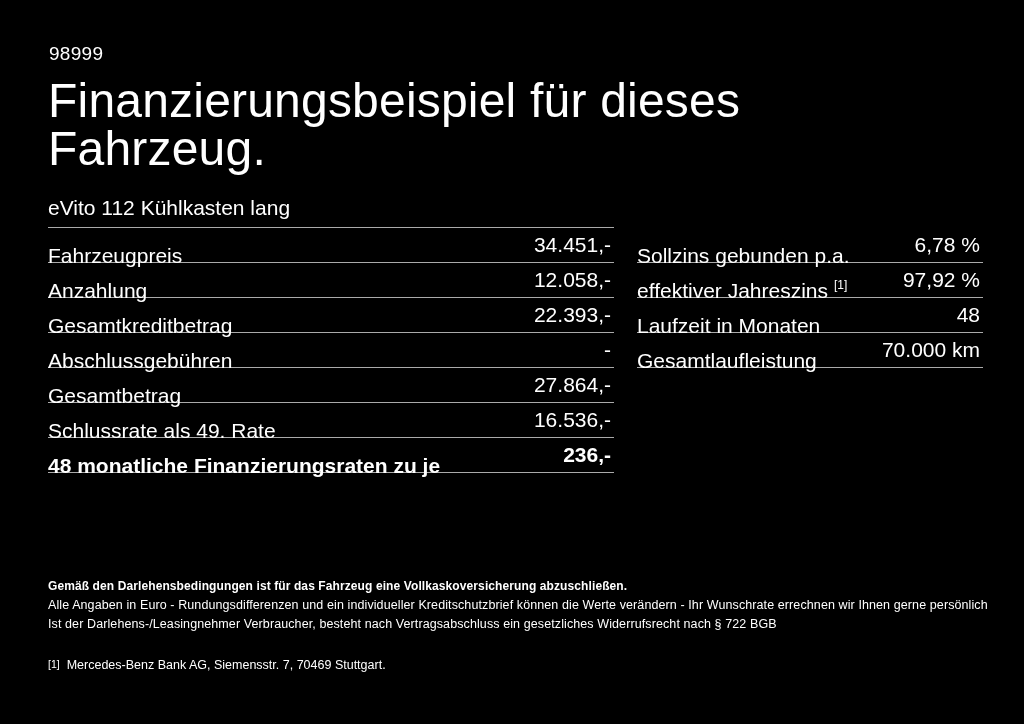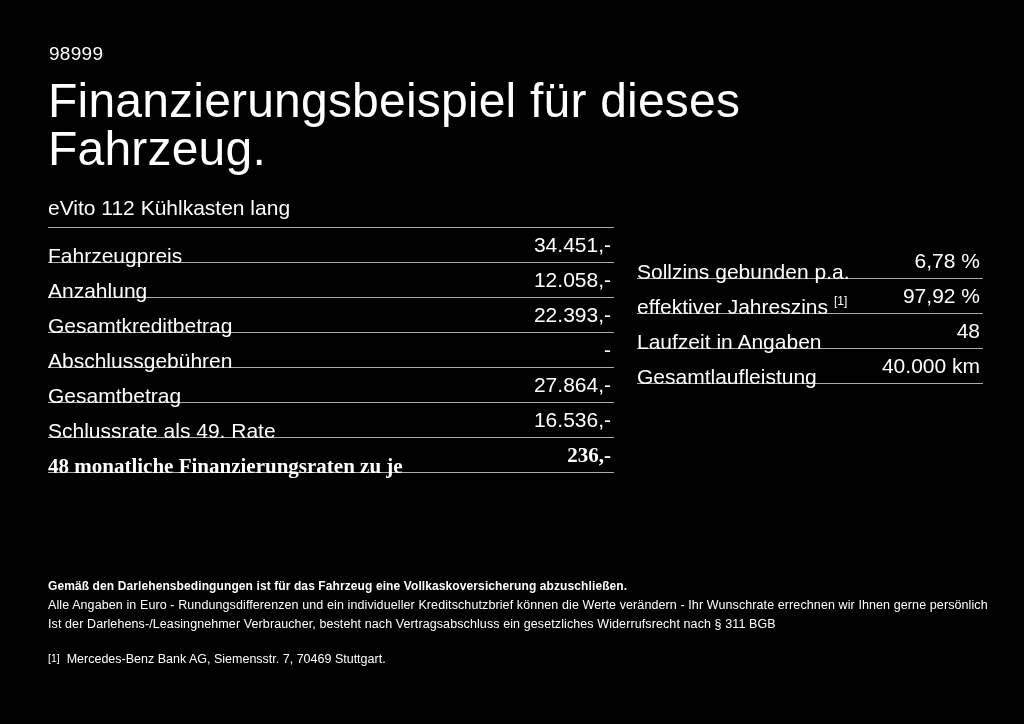--- a/index.html
+++ b/index.html
@@ -47,32 +47,32 @@
   }
   .finance-table {
     position: absolute;
     left: 48px;
     top: 228px;
     width: 566px;
   }
   .conditions-table {
     position: absolute;
     left: 637px;
-    top: 244px;
+    top: 228px;
     width: 346px;
   }
   .trow {
     height: 35px;
     display: flex;
     align-items: center;
     justify-content: space-between;
     border-bottom: 1px solid var(--divider);
     font-size: 21px;
   }
-  .trow.bold { font-weight: 700; font-family: Liberation Serif, serif; }
+  .trow.bold { font-weight: 700; }
   .tlabel { white-space: nowrap; margin-top: 22px; }
   .tvalue { white-space: nowrap; padding-right: 3px; }
   .fnref {
     font-size: 12px;
     position: relative;
     top: -1px;
     letter-spacing: 0;
   }
   .footer {
     position: absolute;
@@ -86,21 +86,21 @@
     font-weight: 700;
     line-height: 19px;
     letter-spacing: 0.1px;
   }
   .note {
     font-size: 12.5px;
     line-height: 19px;
     letter-spacing: 0.1px;
   }
   .footnote {
-    margin-top: 16px;
+    margin-top: 22px;
     font-size: 12.5px;
     line-height: 19px;
   }
   .footnote-marker {
     font-size: 10.5px;
     position: relative;
     top: -1px;
     margin-right: 7px;
   }
 </style>
@@ -147,27 +147,27 @@
 <div class="conditions-table" id="conditions-rows">
     <div class="trow">
       <span class="tlabel">Sollzins gebunden p.a.</span>
       <span class="tvalue">6,78 %</span>
     </div>
     <div class="trow">
       <span class="tlabel">effektiver Jahreszins <sup class="fnref">[1]</sup></span>
       <span class="tvalue">97,92 %</span>
     </div>
     <div class="trow">
-      <span class="tlabel">Laufzeit in Angaben</span>
+      <span class="tlabel">Laufzeit in Monaten</span>
       <span class="tvalue">48</span>
     </div>
     <div class="trow">
       <span class="tlabel">Gesamtlaufleistung</span>
-      <span class="tvalue">40.000 km</span>
+      <span class="tvalue">70.000 km</span>
     </div>
   </div>
 
 <div class="footer">
   <p class="note-bold">Gemäß den Darlehensbedingungen ist für das Fahrzeug eine Vollkaskoversicherung abzuschließen.</p>
   <p class="note">Alle Angaben in Euro - Rundungsdifferenzen und ein individueller Kreditschutzbrief können die Werte verändern - Ihr Wunschrate errechnen wir Ihnen gerne persönlich</p>
-  <p class="note">Ist der Darlehens-/Leasingnehmer Verbraucher, besteht nach Vertragsabschluss ein gesetzliches Widerrufsrecht nach § 311 BGB</p>
+  <p class="note">Ist der Darlehens-/Leasingnehmer Verbraucher, besteht nach Vertragsabschluss ein gesetzliches Widerrufsrecht nach § 722 BGB</p>
   <p class="footnote"><span class="footnote-marker">[1]</span><span>Mercedes-Benz Bank AG, Siemensstr. 7, 70469 Stuttgart.</span></p>
 </div>
 
 </body></html>

